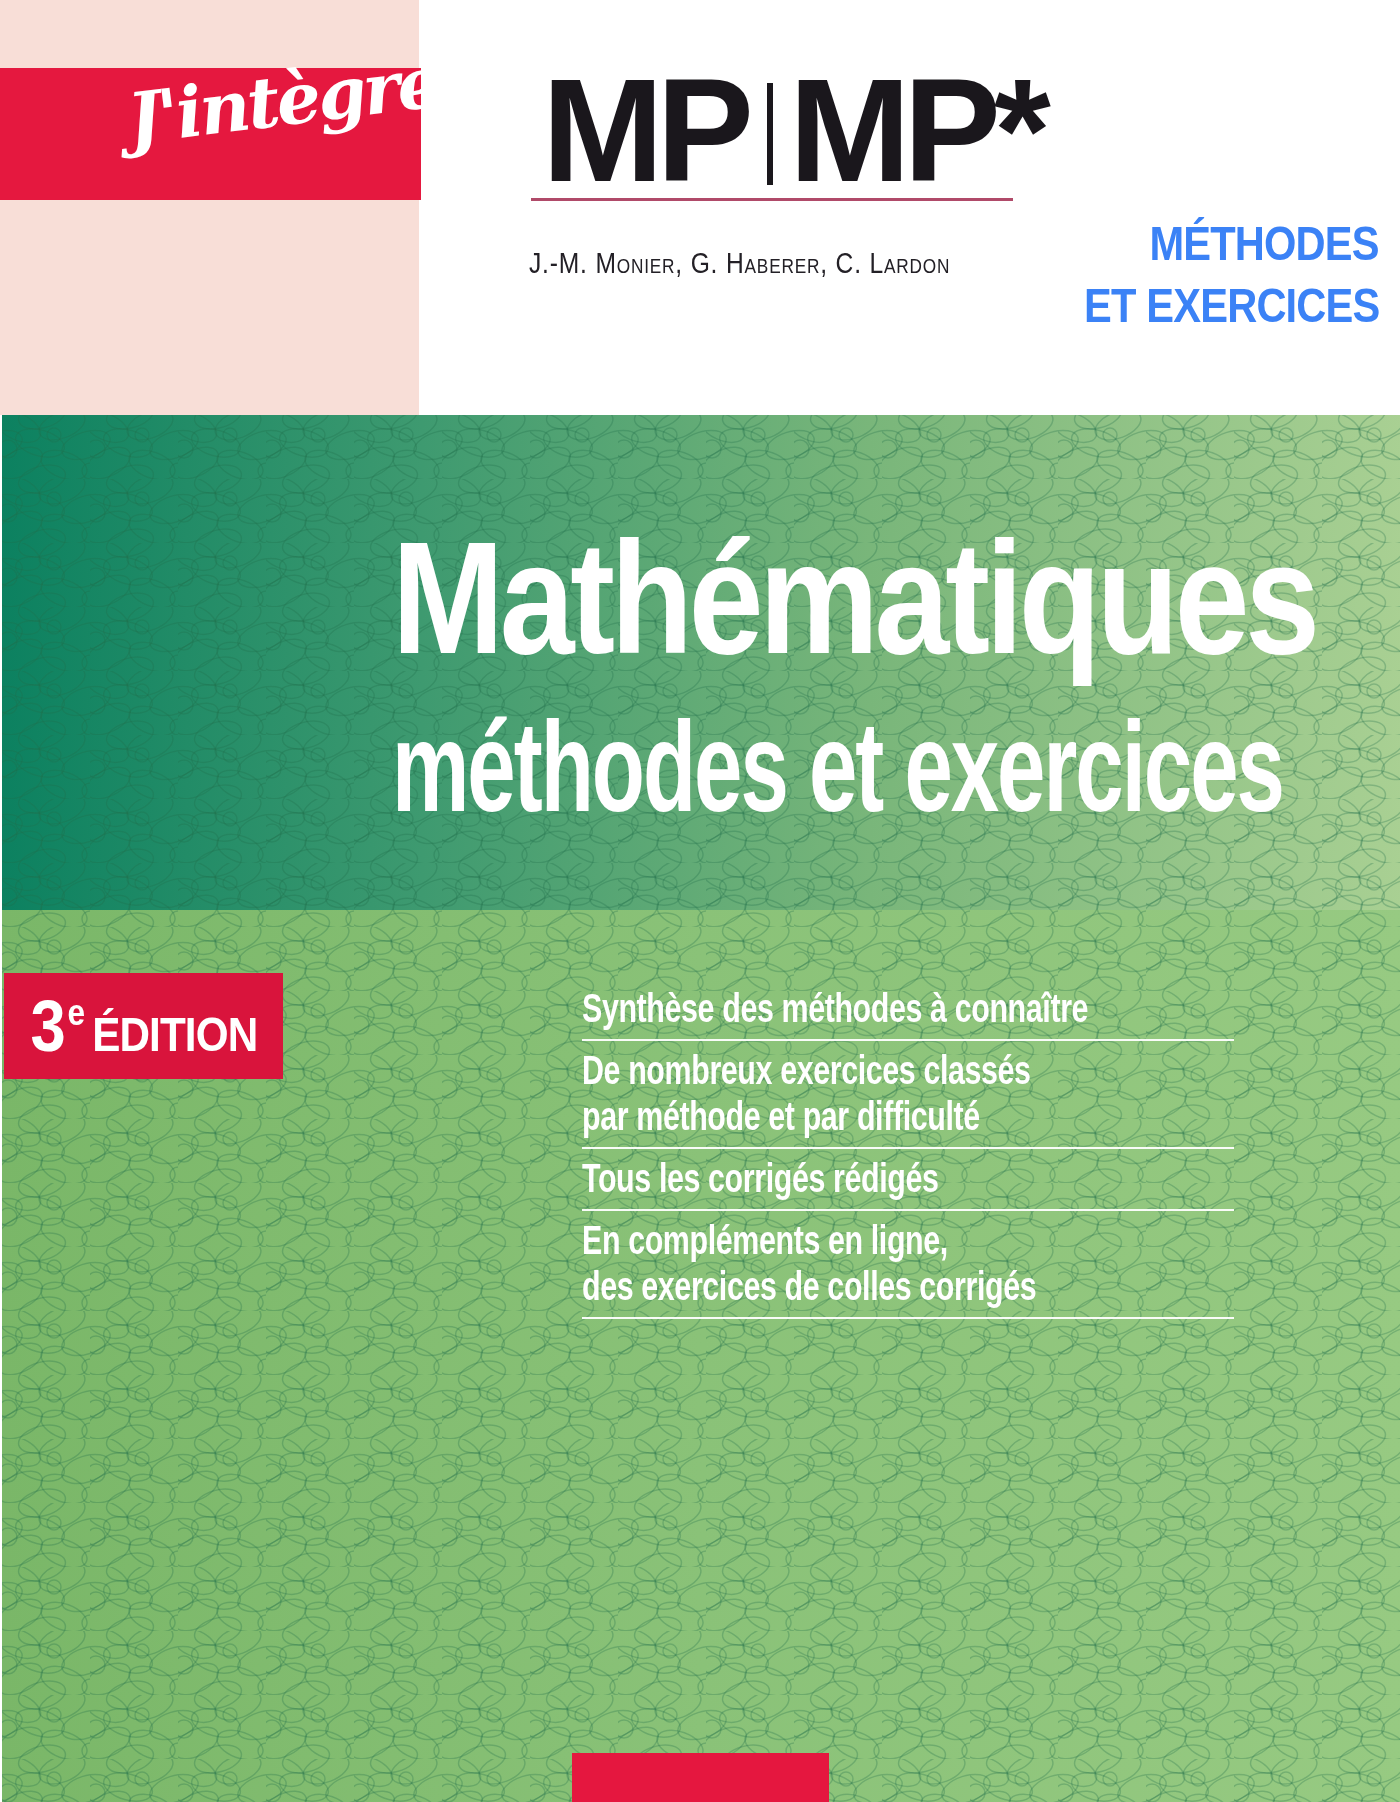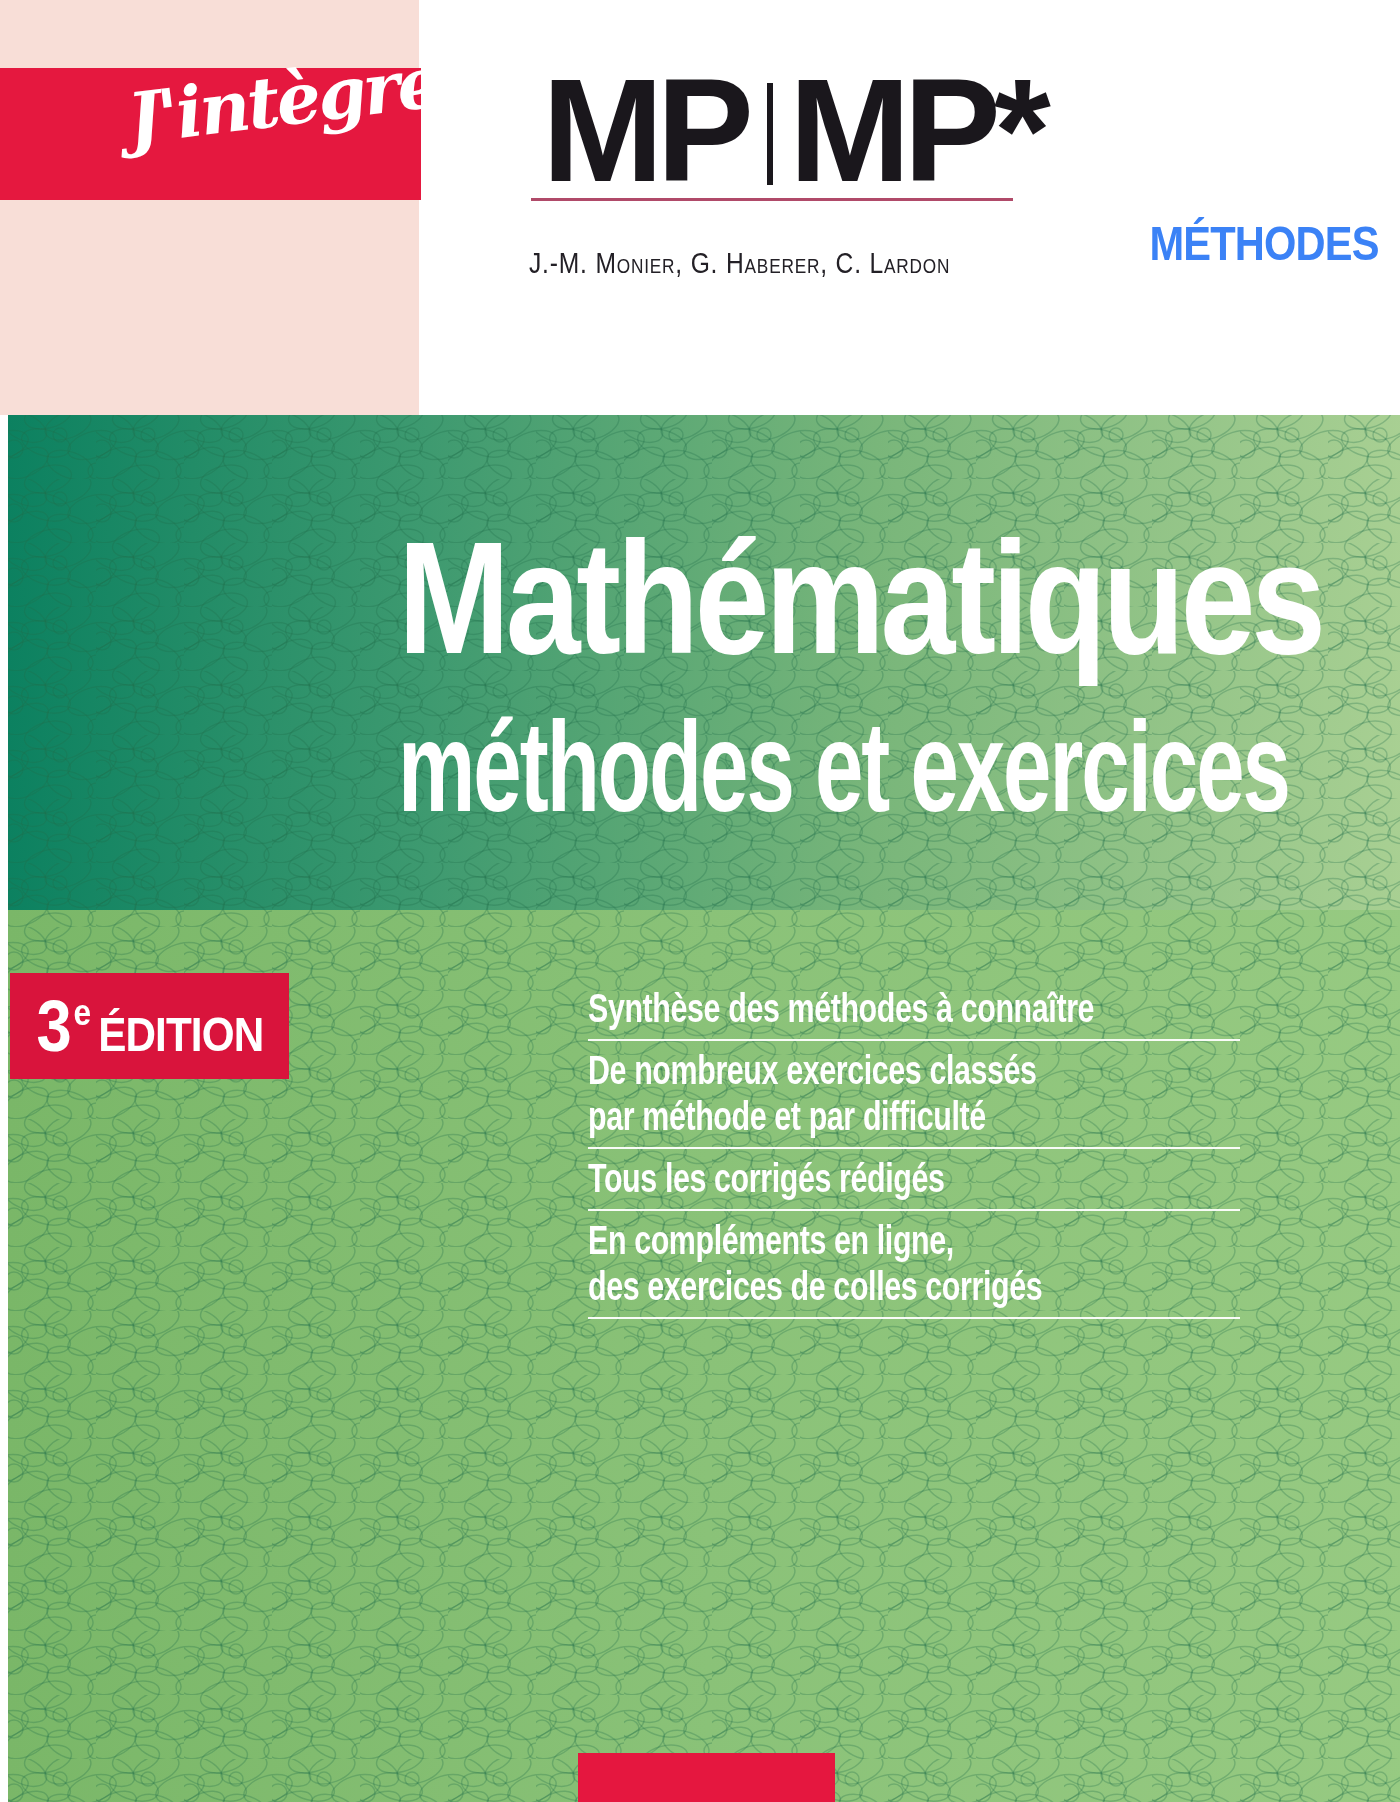--- a/index.html
+++ b/index.html
@@ -33,21 +33,21 @@
 
   .track-underline { position:absolute; left:531px; top:198px; width:482px; height:3px; background:#b04a69; }
 
   .authors {
     position:absolute; left:529px; top:246px;
     font-size:30px; color:#232026; font-variant:small-caps; letter-spacing:1px;
     transform:scaleX(0.82); transform-origin:left center; white-space:nowrap;
   }
 
   
-  .green-area { position:absolute; left:8px; top:415px; width:1313px; height:1387px; }
+  .green-area { position:absolute; left:2px; top:415px; width:1313px; height:1387px; }
   .green-area svg.bg { position:absolute; left:0; top:0; width:1400px; height:1387px; display:block; }
 
   .title {
     position:absolute; left:390px; top:103px; margin:0;
     font-size:160px; line-height:1; font-weight:bold; color:#ffffff; white-space:nowrap;
   }
   .title .cond { display:inline-block; transform:scaleX(0.84); transform-origin:left center; letter-spacing:-5px; }
 
   .subtitle {
     position:absolute; left:390px; top:288px; margin:0;
@@ -86,20 +86,21 @@
 <div class="page">
 
   <div class="pink-panel"></div>
 
   <div class="red-band">
     <span class="script-logo">J'intègre</span>
   </div>
 
   <div class="series-label">
     <div><span class="cond">MÉTHODES</span></div>
+    <div><span class="cond">ET EXERCICES</span></div>
   </div>
 
   <div class="track">
     <span>MP</span>
     <span class="divider"></span>
     <span>MP</span>
     <span class="star">*</span>
   </div>
 
   <div class="track-underline"></div>

